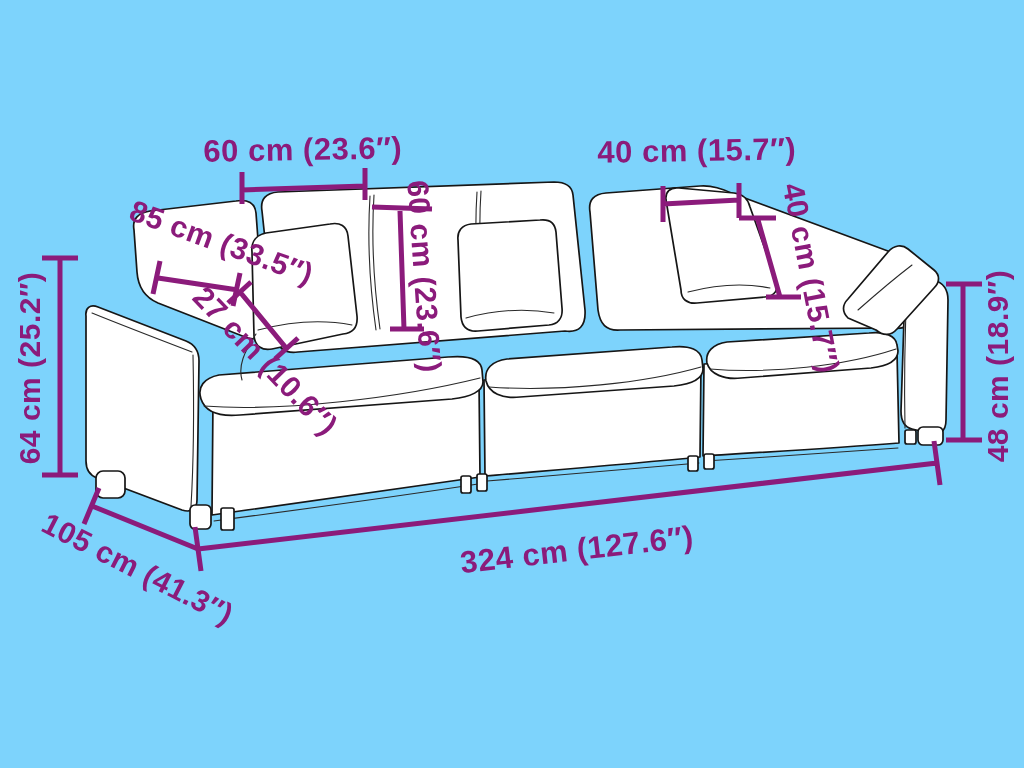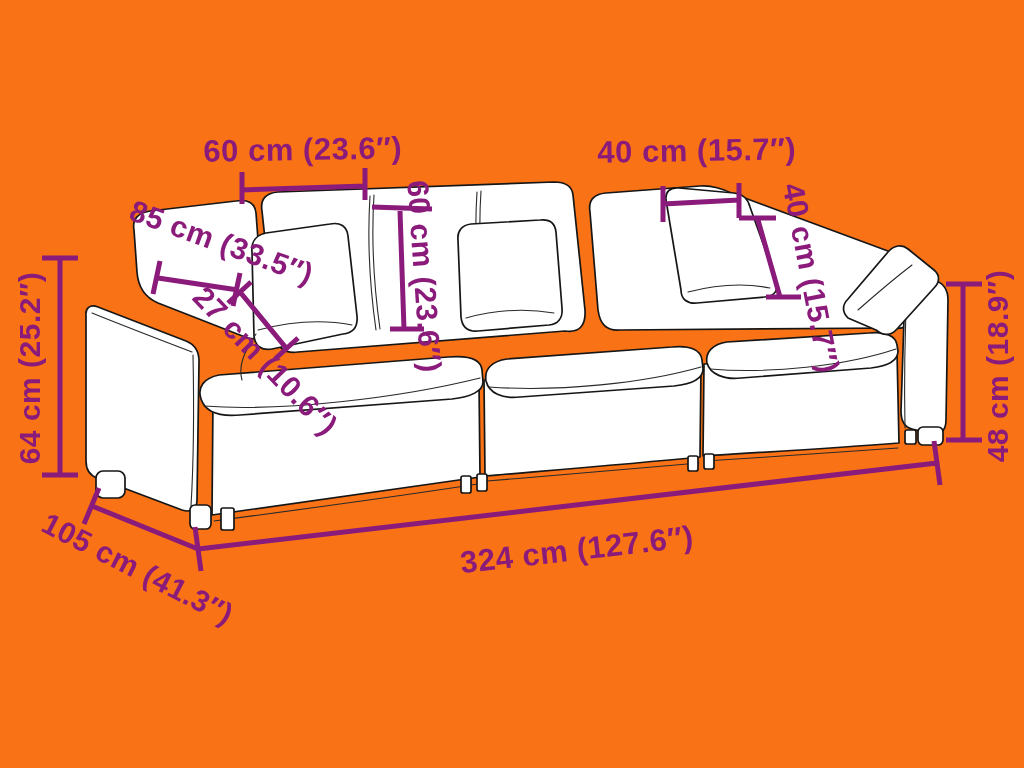--- a/index.html
+++ b/index.html
@@ -1,20 +1,20 @@
 <!DOCTYPE html>
 <html><head>
 <meta charset="utf-8">
 <style>
   html, body { margin: 0; padding: 0; background: #ffffff; }
   #stage {
     position: relative;
     width: 1024px;
     height: 768px;
-    background: #f97316;
+    background: #7dd3fc;
     overflow: hidden;
     font-family: "Liberation Sans", sans-serif;
   }
   svg { display: block; }
   .sofa-fill {
     fill: #ffffff;
     stroke: #161616;
     stroke-width: 1.7;
     stroke-linecap: round;
     stroke-linejoin: round;

